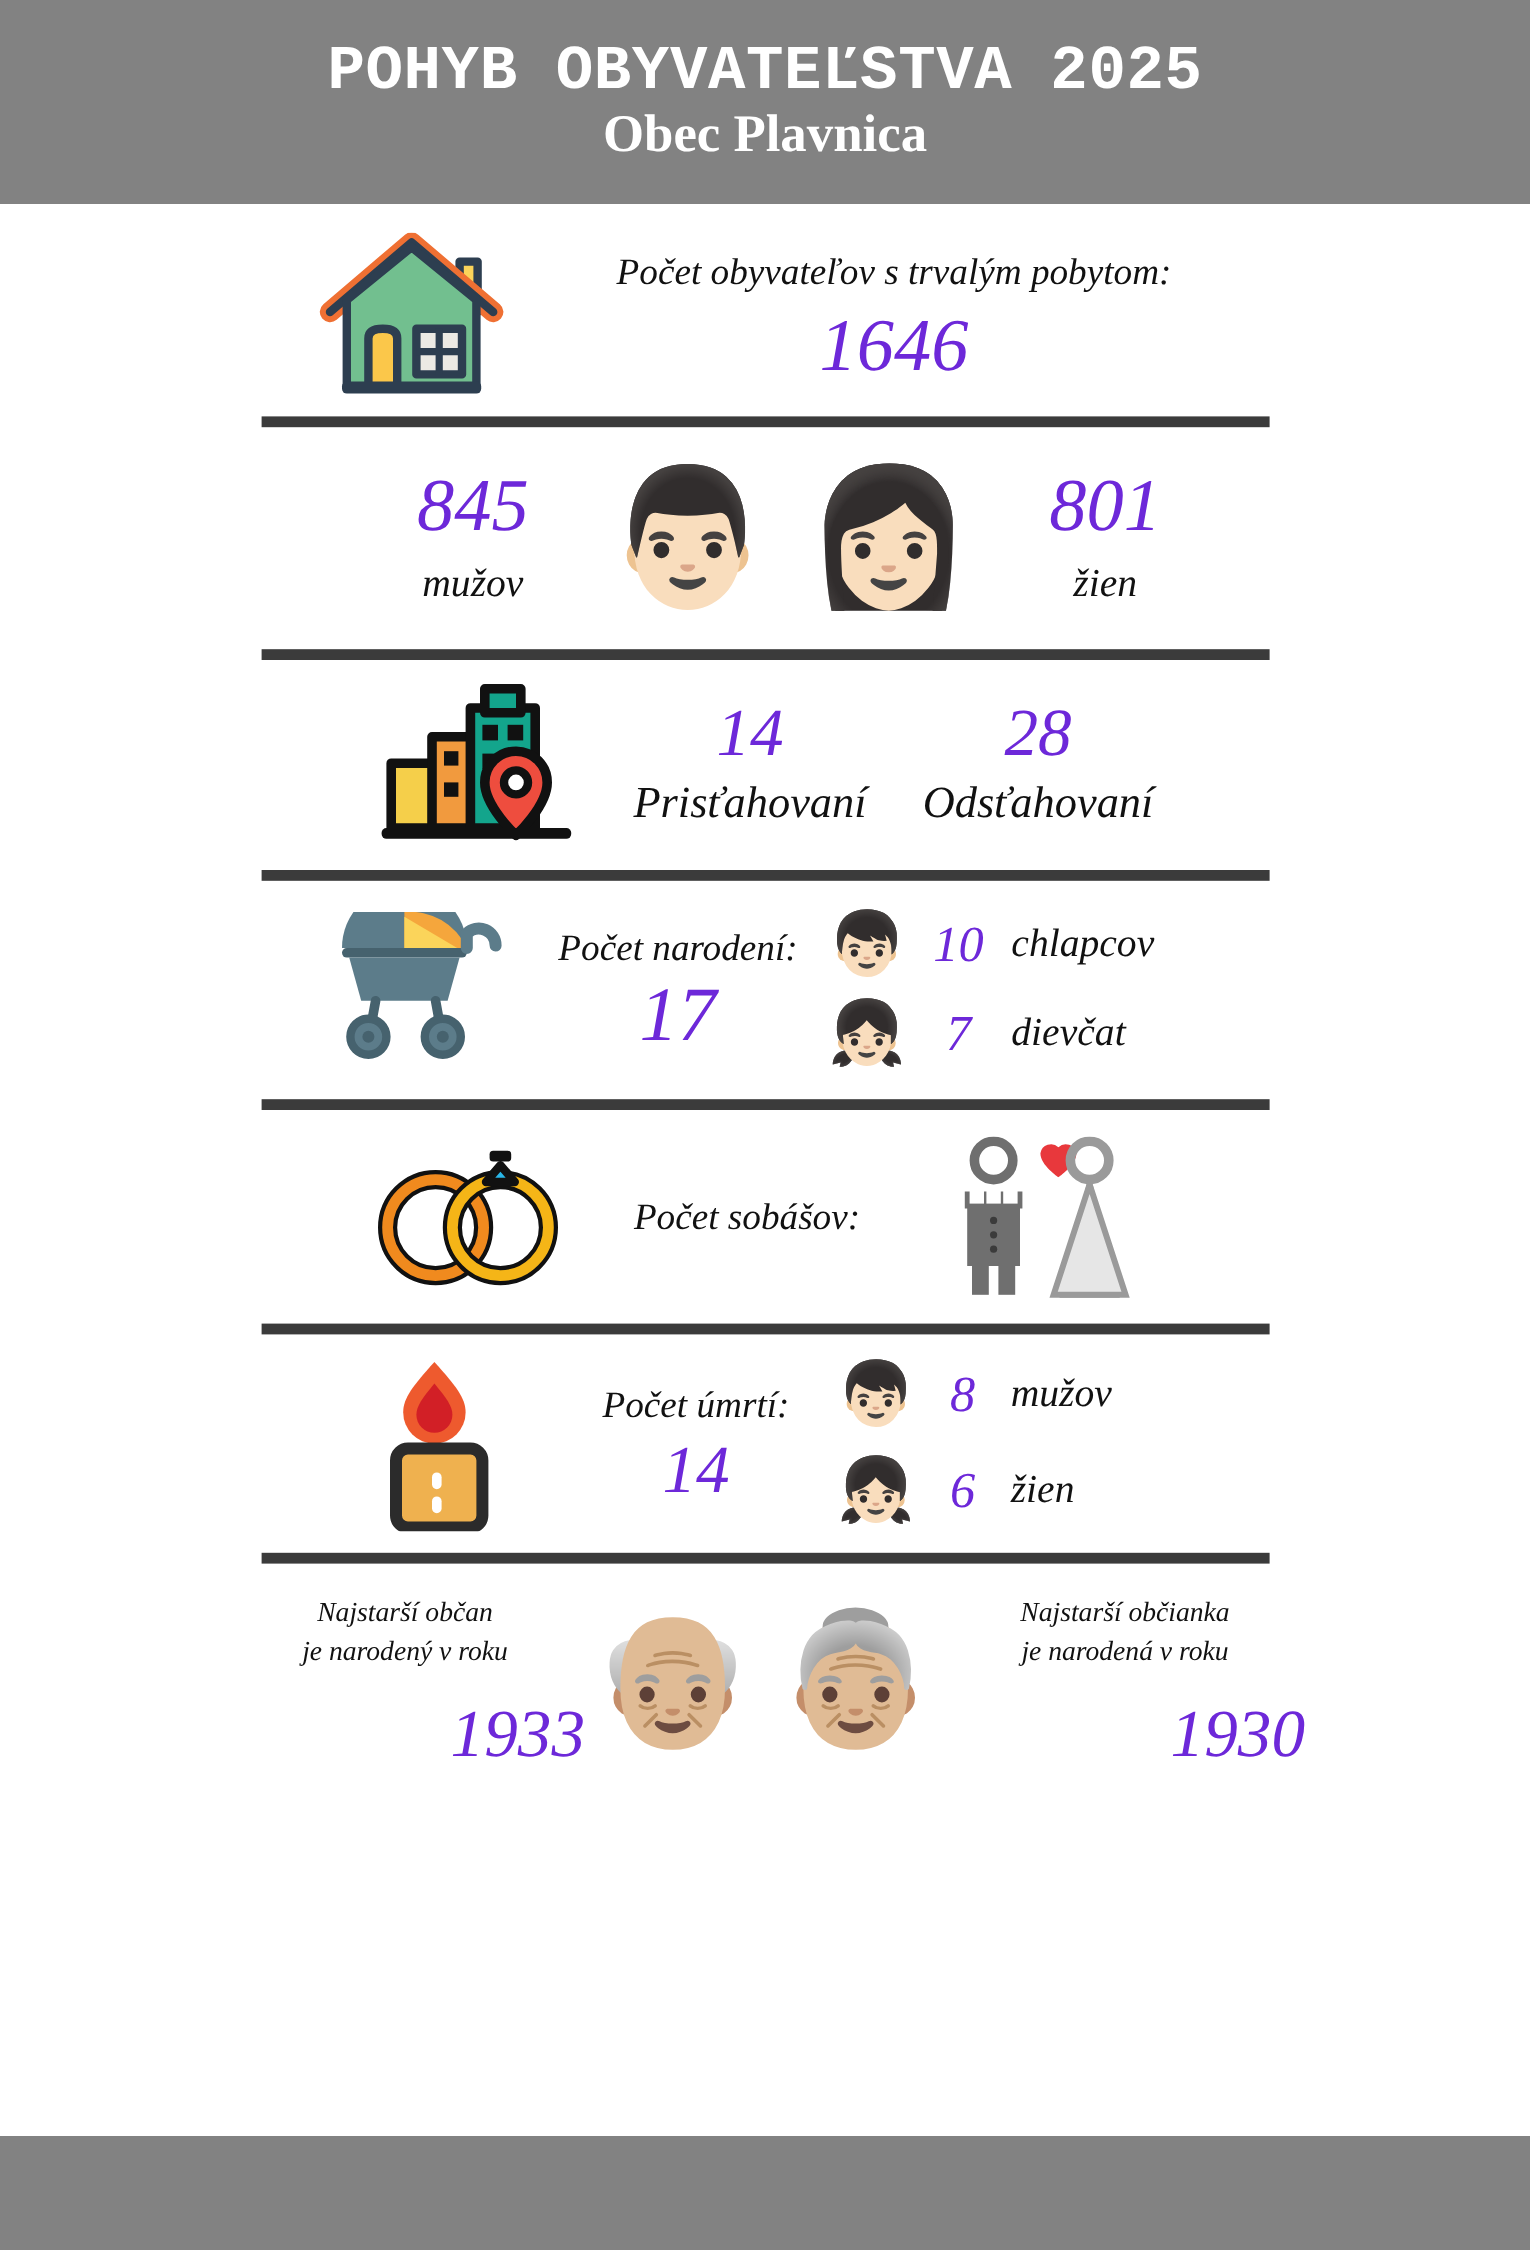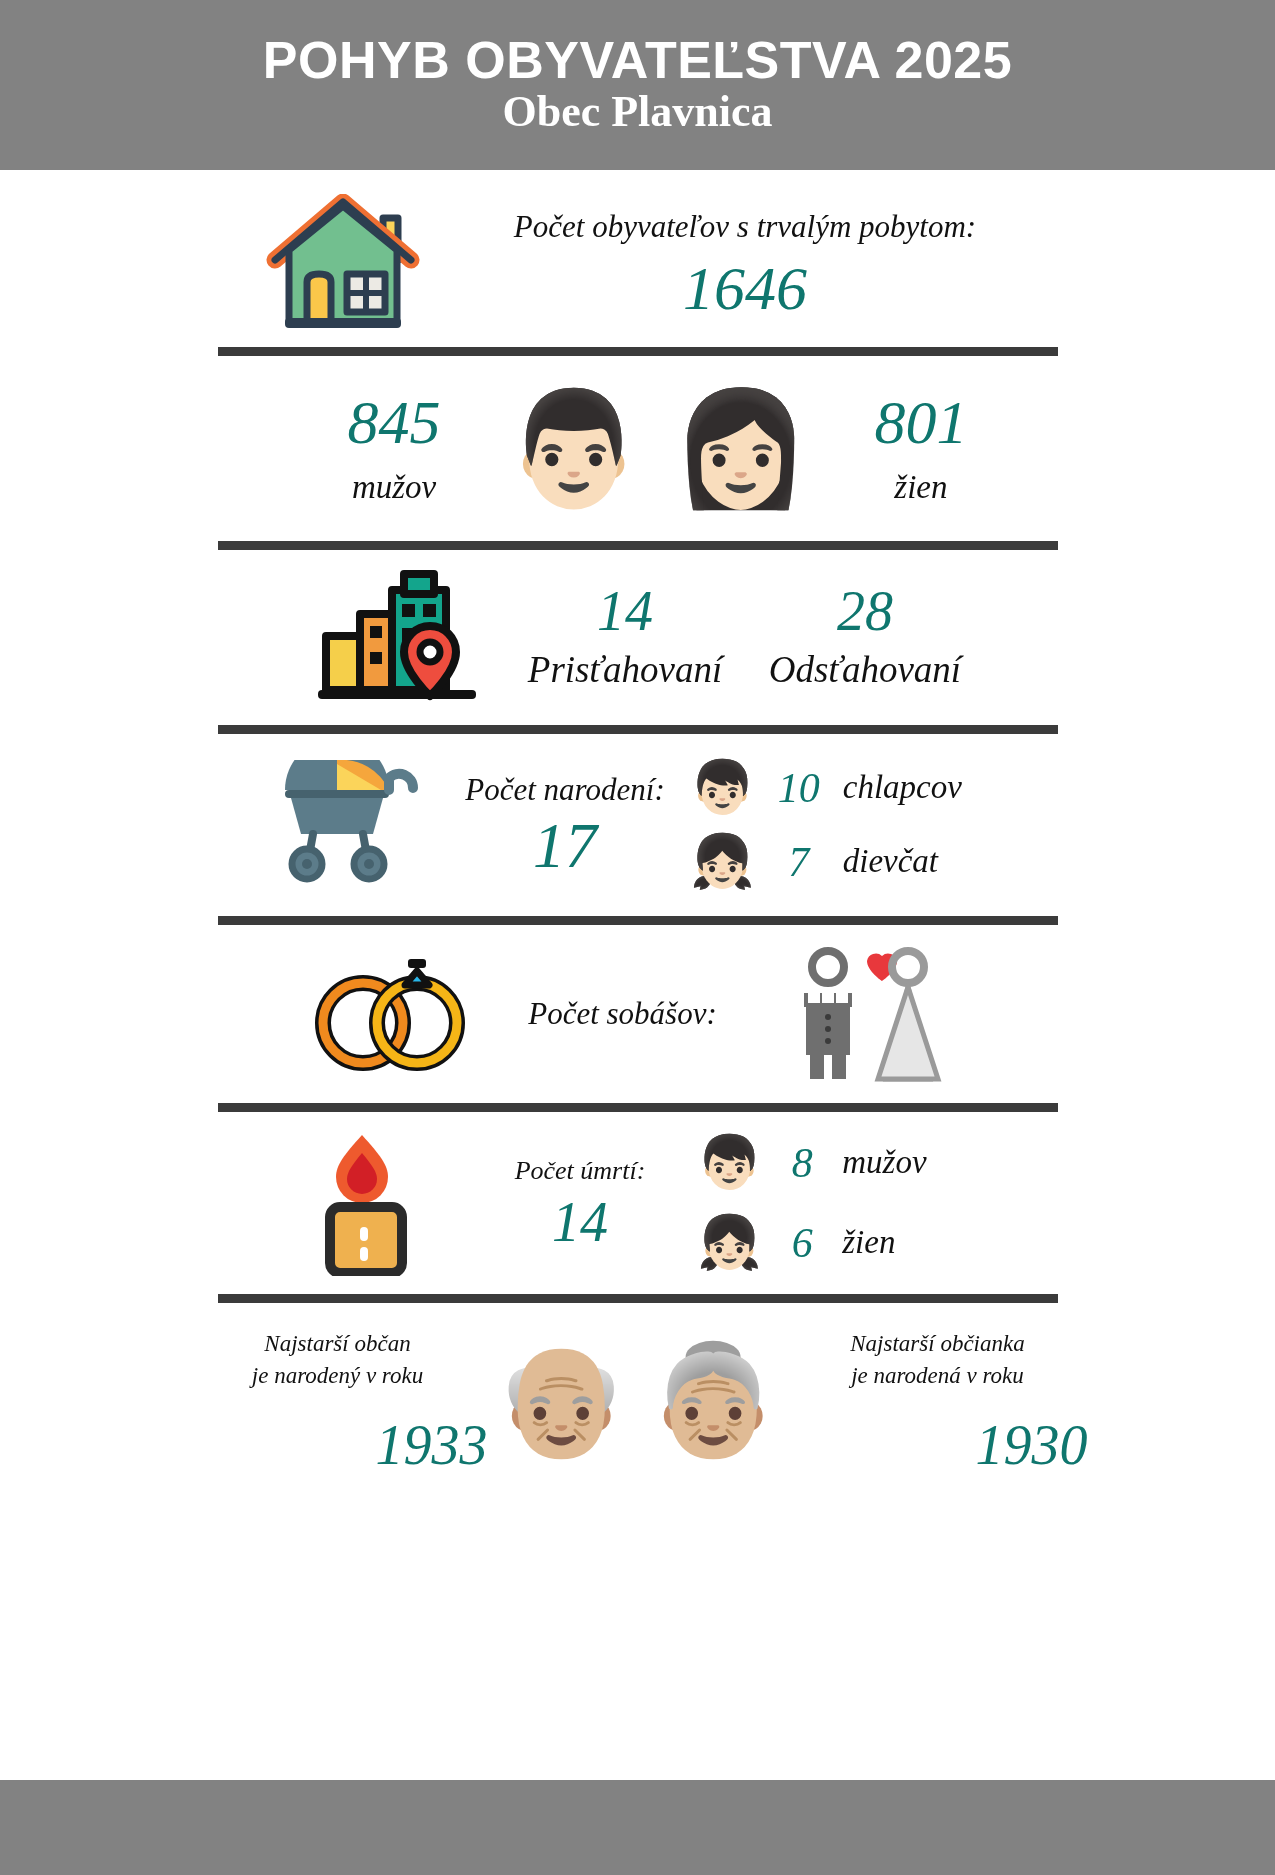--- a/index.html
+++ b/index.html
@@ -19,21 +19,21 @@
   
   .header {
     width:100%; height:170px;
     background:#828282;
     display:flex; flex-direction:column;
     align-items:center; justify-content:center;
     flex:0 0 170px;
   }
   .header-title {
     color:#ffffff;
-    font-family:Liberation Sans, sans-serif;
+    font-family:Liberation Mono, monospace;
     font-weight:bold;
     font-size:52px;
     letter-spacing:0.5px;
     line-height:1.04;
     text-align:center;
     white-space:nowrap;
   }
   .header-sub {
     color:#ffffff;
     font-family:"Liberation Serif","DejaVu Serif",serif;
@@ -67,21 +67,21 @@
   .divider {
     width:840px;
     height:9px;
     background:#3b3b3b;
     margin:0 auto;
   }
 
   .num {
     font-family:"Liberation Serif","DejaVu Serif",serif;
     font-style:italic;
-    color:#0f766e;
+    color:#6d28d9;
     line-height:1;
   }
   .lbl {
     font-family:"Liberation Serif","DejaVu Serif",serif;
     font-style:italic;
     color:#111;
     line-height:1.15;
   }
 
   
@@ -121,21 +121,21 @@
   .r-marriage .ic { width:200px; display:flex; justify-content:center; }
   .r-marriage .mid { width:260px; text-align:center; }
   .r-marriage .w-cap { font-size:31px; display:block; }
   .r-marriage .w-num { font-size:56px; display:block; margin-top:8px; }
   .r-marriage .couple { width:230px; display:flex; justify-content:center; }
 
   
   .r-deaths { height:182px; }
   .r-deaths .ic { width:185px; display:flex; justify-content:center; }
   .r-deaths .mid { width:235px; text-align:center; }
-  .r-deaths .d-cap { font-size:26px; display:block; }
+  .r-deaths .d-cap { font-size:31px; display:block; }
   .r-deaths .d-num { font-size:56px; display:block; margin-top:8px; }
   .r-deaths .lines { display:flex; flex-direction:column; gap:28px; width:300px; }
   .r-deaths .line { display:flex; align-items:center; gap:16px; }
   .r-deaths .line .n { font-size:42px; width:48px; text-align:center; }
   .r-deaths .line .t { font-size:33px; }
 
   
   .r-eldest { height:195px; }
   .r-eldest .cell { width:300px; text-align:center; }
   .r-eldest .e-cap { font-size:23px; display:block; line-height:1.35; }

